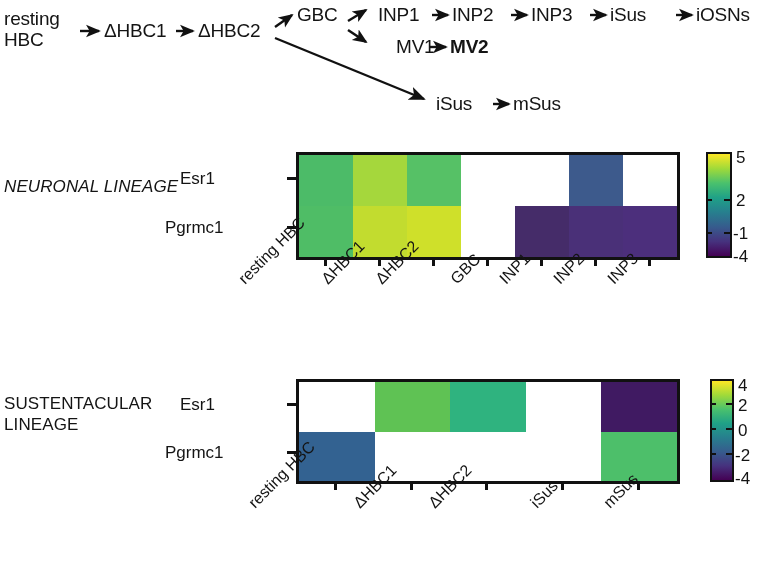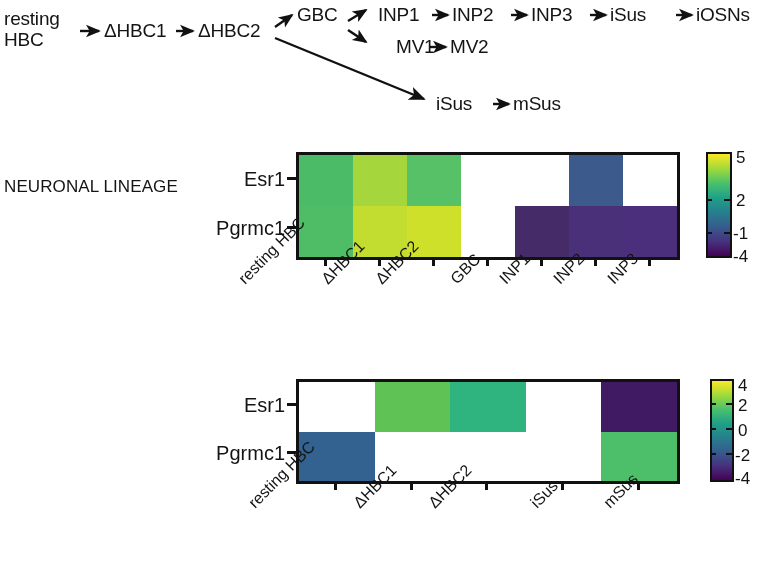--- a/index.html
+++ b/index.html
@@ -46,23 +46,23 @@
     display: grid;
     border: 3px solid #111111;
     box-sizing: content-box;
     background: #ffffff;
   }
   .hm-cell { width: 100%; height: 100%; }
 
   .rowlab {
     position: absolute;
     right: 0;
-    font-size: 20px;
+    font-size: 17px;
     line-height: 18px;
-    text-align: right;
+    text-align: left;
     white-space: pre;
     color: #141414;
   }
   .tick-h {
     position: absolute;
     width: 9px;
     height: 3px;
     background: #111111;
   }
   .tick-v {
@@ -147,26 +147,26 @@
 HBC</div>
     <div class="node" style="left:104px; top:20px;">ΔHBC1</div>
     <div class="node" style="left:198px; top:20px;">ΔHBC2</div>
     <div class="node" style="left:297px; top:4px;">GBC</div>
     <div class="node" style="left:378px; top:4px;">INP1</div>
     <div class="node" style="left:452px; top:4px;">INP2</div>
     <div class="node" style="left:531px; top:4px;">INP3</div>
     <div class="node" style="left:610px; top:4px;">iSus</div>
     <div class="node" style="left:696px; top:4px;">iOSNs</div>
     <div class="node" style="left:396px; top:36px;">MV1</div>
-    <div class="node" style="left:450px; top:36px;">MV2</div>
+    <div class="node" style="left:450px; top:36px;font-weight:bold;">MV2</div>
     <div class="node" style="left:436px; top:93px;">iSus</div>
     <div class="node" style="left:513px; top:93px;">mSus</div>
   </div>
 
-  <div class="panel-title" style="left:4px; top:176px; width:230px;">NEURONAL LINEAGE</div>
+  <div class="panel-title" style="left:4px; top:176px; width:230px;font-style:italic;">NEURONAL LINEAGE</div>
 
   <div class="hm-wrap" style="left:0; top:0; width:761px; height:360px;">
 
     <div class="rowlab" style="left:180px; top:170px; width:105px;">Esr1</div>
     <div class="tick-h" style="left:287px; top:177px;"></div>
 
     <div class="rowlab" style="left:165px; top:219px; width:120px;">Pgrmc1</div>
     <div class="tick-h" style="left:287px; top:226px;"></div>
 
     <div class="hm-grid" id="hm1" style="left:296px; top:152px; width:378px; height:102px;
@@ -208,20 +208,22 @@
     <div class="cbar-tick" style="left:724px; top:199px;"></div>
     <div class="cbar-tick" style="left:706px; top:232px;"></div>
     <div class="cbar-tick" style="left:724px; top:232px;"></div>
 
     <div class="cbar-lab" style="left:736px; top:149px;">5</div>
     <div class="cbar-lab" style="left:736px; top:192px;">2</div>
     <div class="cbar-lab" style="left:733px; top:225px;">-1</div>
     <div class="cbar-lab" style="left:733px; top:248px;">-4</div>
   </div>
 
+  <div class="panel-title" style="left:4px; top:393px; width:240px;">SUSTENTACULAR
+LINEAGE</div>
 
   <div class="hm-wrap" style="left:0; top:0; width:761px; height:569px;">
 
     <div class="rowlab" style="left:180px; top:396px; width:105px;">Esr1</div>
     <div class="tick-h" style="left:287px; top:403px;"></div>
 
     <div class="rowlab" style="left:165px; top:444px; width:120px;">Pgrmc1</div>
     <div class="tick-h" style="left:287px; top:451px;"></div>
 
     <div class="hm-grid" id="hm2" style="left:296px; top:379px; width:378px; height:99px;

